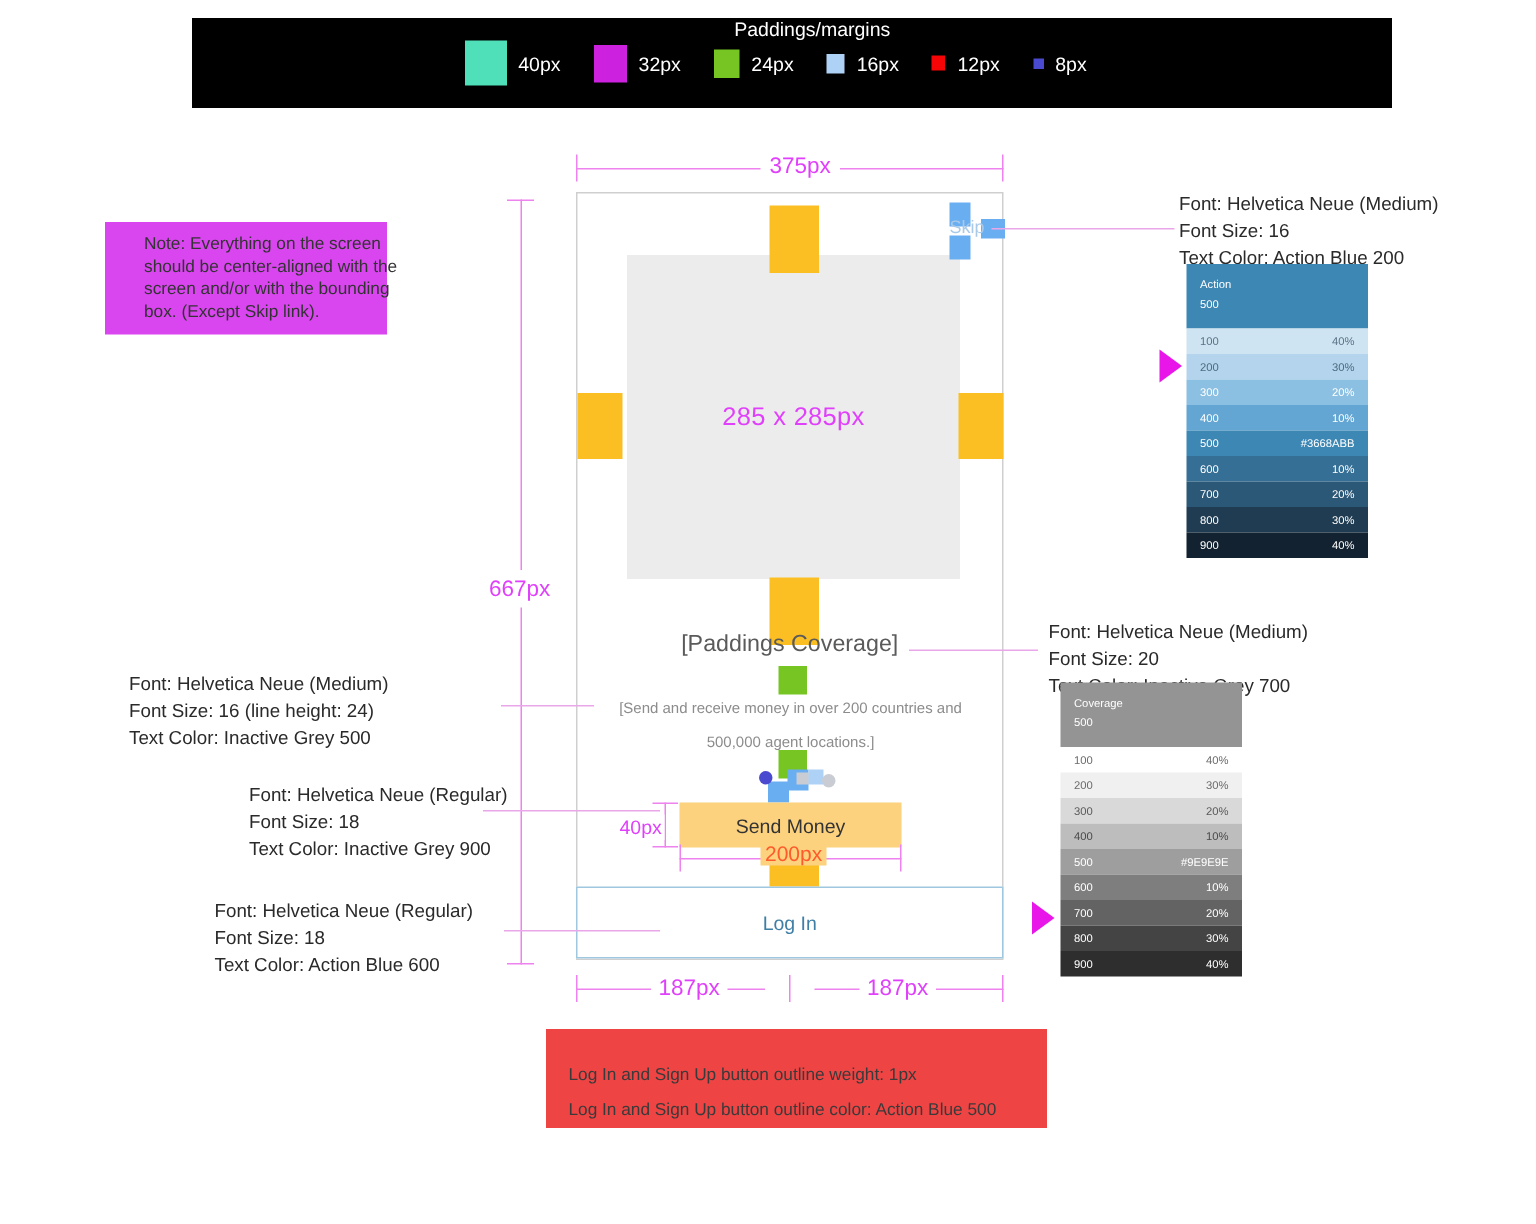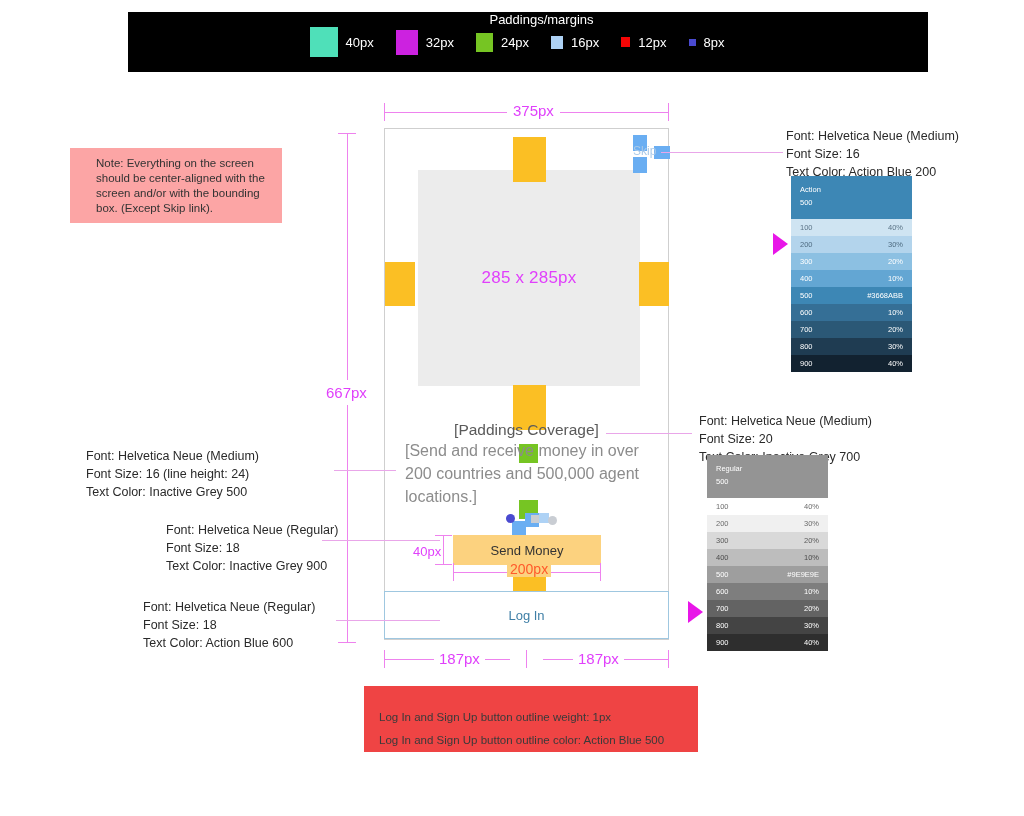--- a/index.html
+++ b/index.html
@@ -18,21 +18,21 @@
   }
   #legend-title{
     color:#ffffff;font-size:13px;margin-left:63px;margin-right:36px;white-space:nowrap;
   }
   .legend-item{display:flex;align-items:center;margin-right:0;}
   .legend-swatch{display:inline-block;}
   .legend-label{color:#ffffff;font-size:13px;margin-left:8px;margin-right:22px;white-space:nowrap;}
 
   
   #note-box{
-    left:70px;top:148px;width:212px;height:75px;background:#fca5a5;
+    left:70px;top:148px;width:188px;height:75px;background:#d946ef;
   }
   #note-box .note-text{
     position:absolute;left:26px;top:8px;width:185px;
     font-size:11.5px;line-height:15px;color:#333333;
   }
   #bottom-note-box{
     left:364px;top:686px;width:334px;height:66px;background:#ef4444;
   }
   #bottom-note-box .nline{
     position:absolute;left:15px;font-size:11.5px;color:#3a3a3a;white-space:nowrap;
@@ -83,22 +83,22 @@
   
   .pad8{background:#4a4ad0;}
   #pad-purple-dot{left:506px;top:514px;width:9px;height:9px;border-radius:50%;}
 
   
   #headline{
     left:384px;top:421px;width:285px;text-align:center;
     font-size:15.5px;color:#5a5a5a;
   }
   #subcopy{
-    left:405px;top:439px;width:244px;
-    font-size:16px;line-height:23px;color:#8c8c8c;
+    left:405px;top:461px;width:244px;text-align:center;
+    font-size:10px;line-height:23px;color:#8c8c8c;
   }
   #send-money-button{
     left:453px;top:535px;width:148px;height:30px;background:#fcd27f;
     display:flex;align-items:center;justify-content:center;
     font-size:13px;color:#333333;
   }
   #bottom-buttons{
     left:384px;top:591px;width:285px;height:48px;
     display:flex;box-sizing:border-box;
   }
@@ -369,21 +369,21 @@
       <div class="pal-row" style="background: rgb(18, 34, 48);">
         <span style="color: rgb(255, 255, 255);">900</span>
         <span style="color: rgb(255, 255, 255);">40%</span>
       </div>
     </div>
 </div>
 <div class="pal-arrow" id="arrow-blue"></div>
 
 <div class="palette" id="palette-grey">
   <div class="pal-header">
-    <span class="ph-name">Regular</span>
+    <span class="ph-name">Coverage</span>
     <span class="ph-num">500</span>
   </div>
   <div id="palette-grey-rows">
       <div class="pal-row" style="background: rgb(255, 255, 255);">
         <span style="color: rgb(107, 107, 107);">100</span>
         <span style="color: rgb(107, 107, 107);">40%</span>
       </div>
       <div class="pal-row" style="background: rgb(240, 240, 240);">
         <span style="color: rgb(107, 107, 107);">200</span>
         <span style="color: rgb(107, 107, 107);">30%</span>

